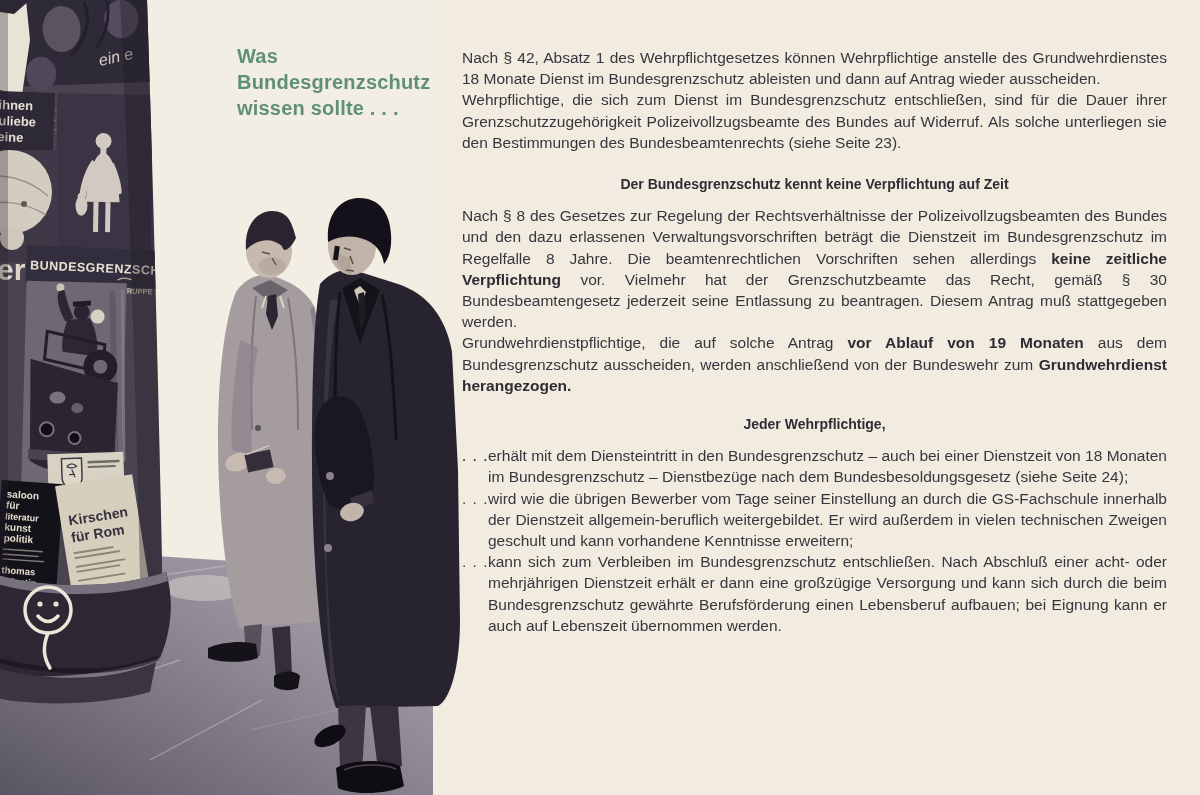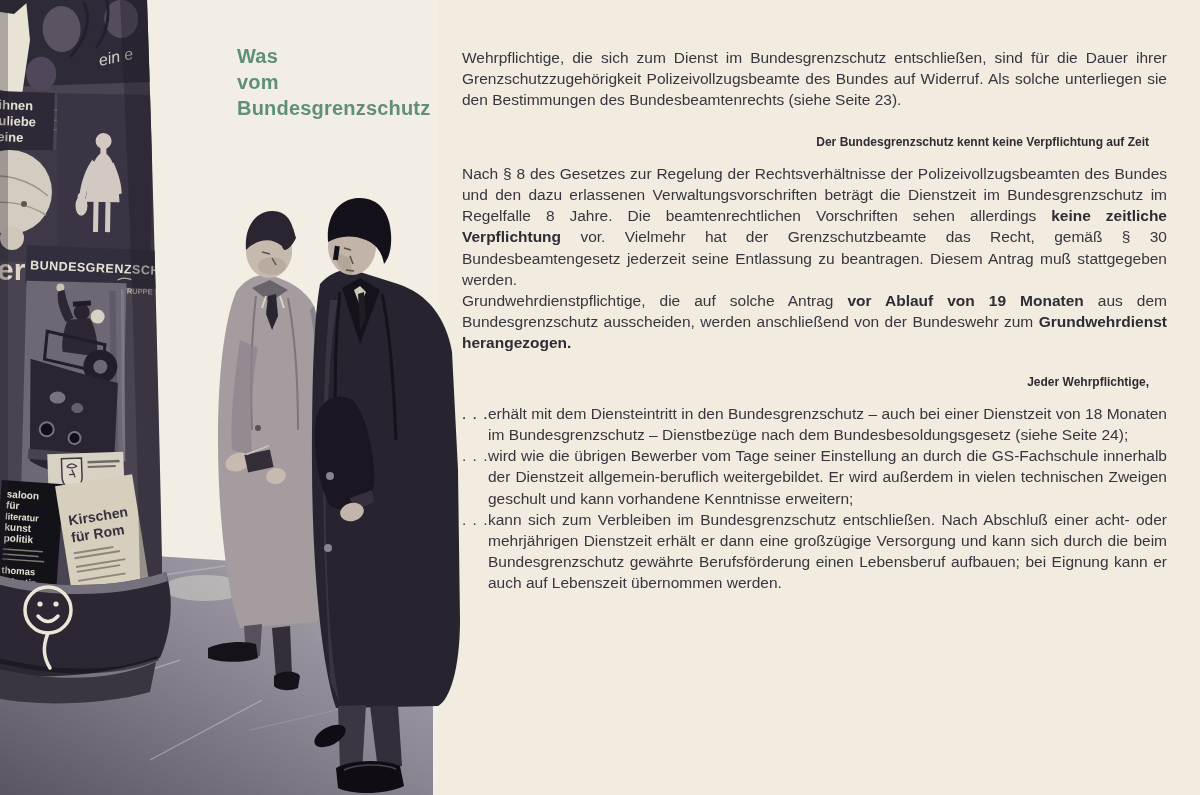--- a/index.html
+++ b/index.html
@@ -28,22 +28,22 @@
   
   .textcol{
     position:absolute;left:462px;top:47px;width:705px;
     color:var(--ink);
     font-size:15.5px;line-height:21.2px;
     text-align:justify;
   }
   .textcol p{margin:0;}
   .textcol b{font-weight:bold;color:#2f2c35;}
   .subhead{
-    font-size:12px;line-height:21.2px;font-weight:bold;
-    color:#2f2c35;margin:18px;text-align:right;
+    font-size:14px;line-height:21.2px;font-weight:bold;
+    color:#2f2c35;margin:18px;text-align:center;
   }
   .subhead.first{margin-top:21px;margin-bottom:10px;}
   .subhead.second{margin-top:18px;margin-bottom:10px;}
   .bullets{list-style:none;margin:0;padding:0;}
   .bullets li{position:relative;padding-left:26px;margin:0;}
   .bullets .dots{position:absolute;left:0;top:0;letter-spacing:1px;}
 </style>
 </head>
 <body>
 
@@ -252,25 +252,26 @@
       <path d="M338,706 L366,705 L362,772 L340,770 Z" fill="#3b3642"></path>
       <path d="M370,706 L398,706 L402,766 L378,770 Z" fill="#332e3a"></path>
       <ellipse cx="330" cy="736" rx="17" ry="9" fill="#0f0d13" transform="rotate(-28 330 736)"></ellipse>
       <path d="M336,768 C350,760 382,758 400,766 L404,786 C386,795 352,795 338,788 Z" fill="#0f0d13"></path>
       <path d="M344,770 C356,764 382,763 396,769" stroke="#4a4450" stroke-width="1.5" fill="none"></path>
     </g>
   </svg>
 
   <div class="headline">
     <div>Was</div>
-    <div>vom</div>
     <div>Bundesgrenzschutz</div>
+    <div>wissen sollte . . .</div>
   </div>
 
   <div class="textcol">
+    <p class="para"><span>Nach § 42, Absatz 1 des Wehrpflichtgesetzes können Wehrpflichtige anstelle des Grundwehrdienstes 18 Monate Dienst im Bundesgrenzschutz ableisten und dann auf Antrag wieder ausscheiden.</span></p>
     <p class="para"><span>Wehrpflichtige, die sich zum Dienst im Bundesgrenzschutz entschließen, sind für die Dauer ihrer Grenzschutzzugehörigkeit Polizeivollzugsbeamte des Bundes auf Widerruf. Als solche unterliegen sie den Bestimmungen des Bundesbeamtenrechts (siehe Seite 23).</span></p>
 
     <h3 class="subhead first">Der Bundesgrenzschutz kennt keine Verpflichtung auf Zeit</h3>
 
     <p class="para"><span>Nach § 8 des Gesetzes zur Regelung der Rechtsverhältnisse der Polizeivollzugsbeamten des Bundes und den dazu erlassenen Verwaltungsvorschriften beträgt die Dienstzeit im Bundesgrenzschutz im Regelfalle 8 Jahre. Die beamtenrechtlichen Vorschriften sehen allerdings </span><b>keine zeitliche Verpflichtung</b><span> vor. Vielmehr hat der Grenzschutzbeamte das Recht, gemäß § 30 Bundesbeamtengesetz jederzeit seine Entlassung zu beantragen. Diesem Antrag muß stattgegeben werden.</span></p>
     <p class="para"><span>Grundwehrdienstpflichtige, die auf solche Antrag </span><b>vor Ablauf von 19 Monaten</b><span> aus dem Bundesgrenzschutz ausscheiden, werden anschließend von der Bundeswehr zum </span><b>Grundwehrdienst herangezogen.</b></p>
 
     <h3 class="subhead second">Jeder Wehrpflichtige,</h3>
 
     <ul class="bullets">

